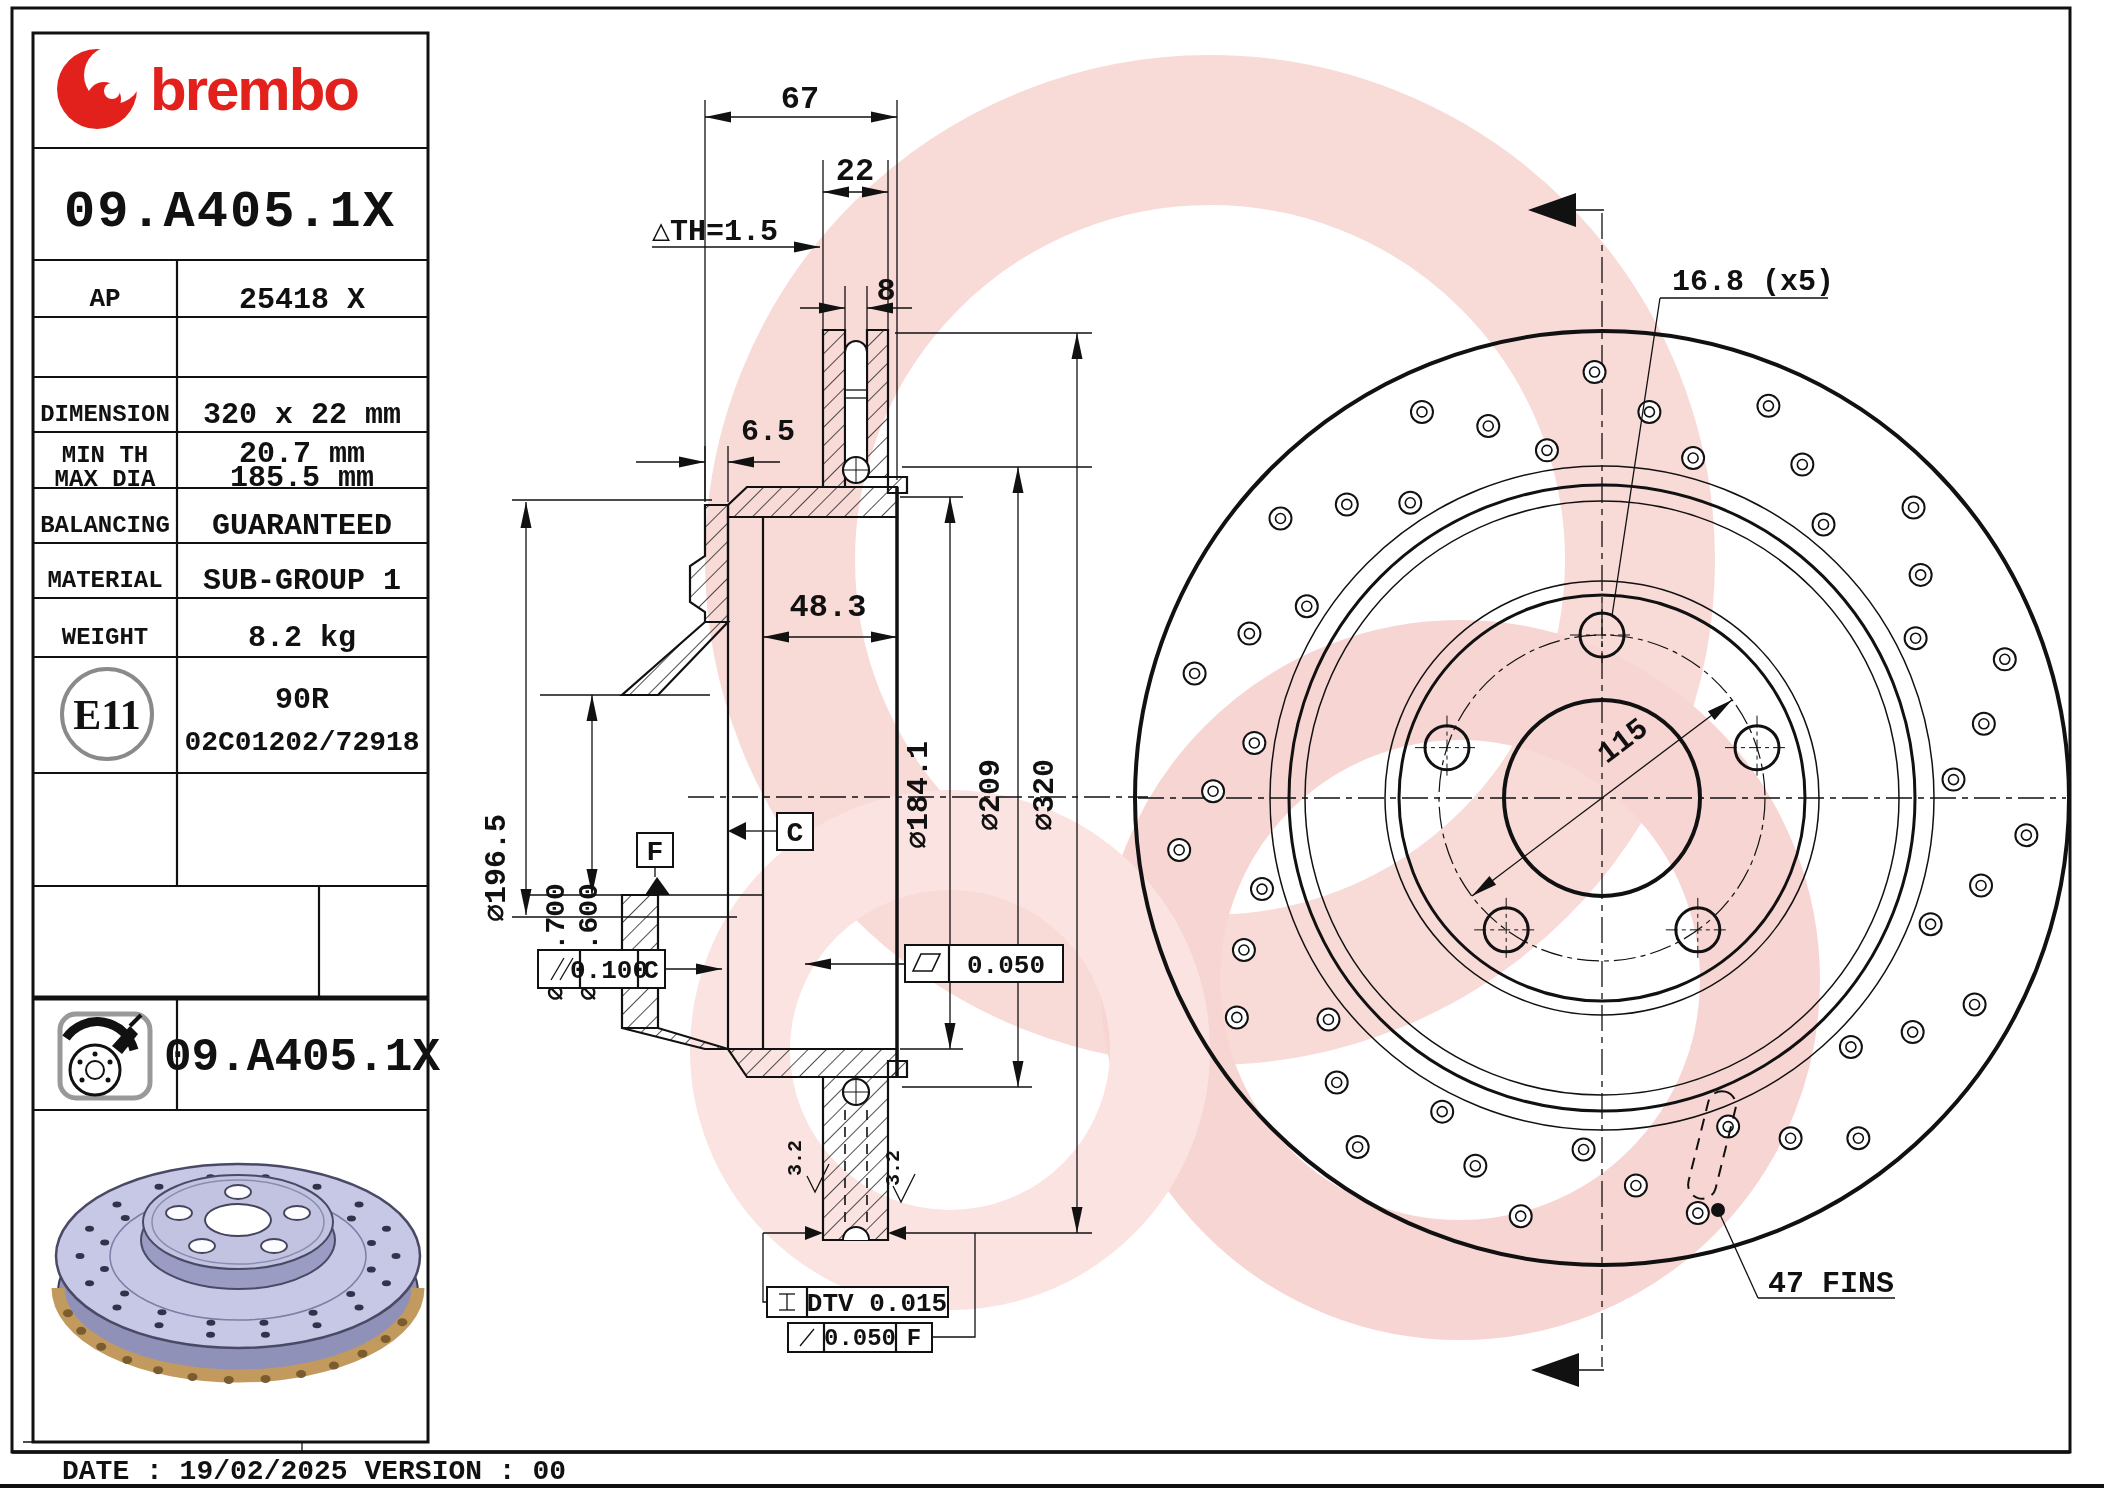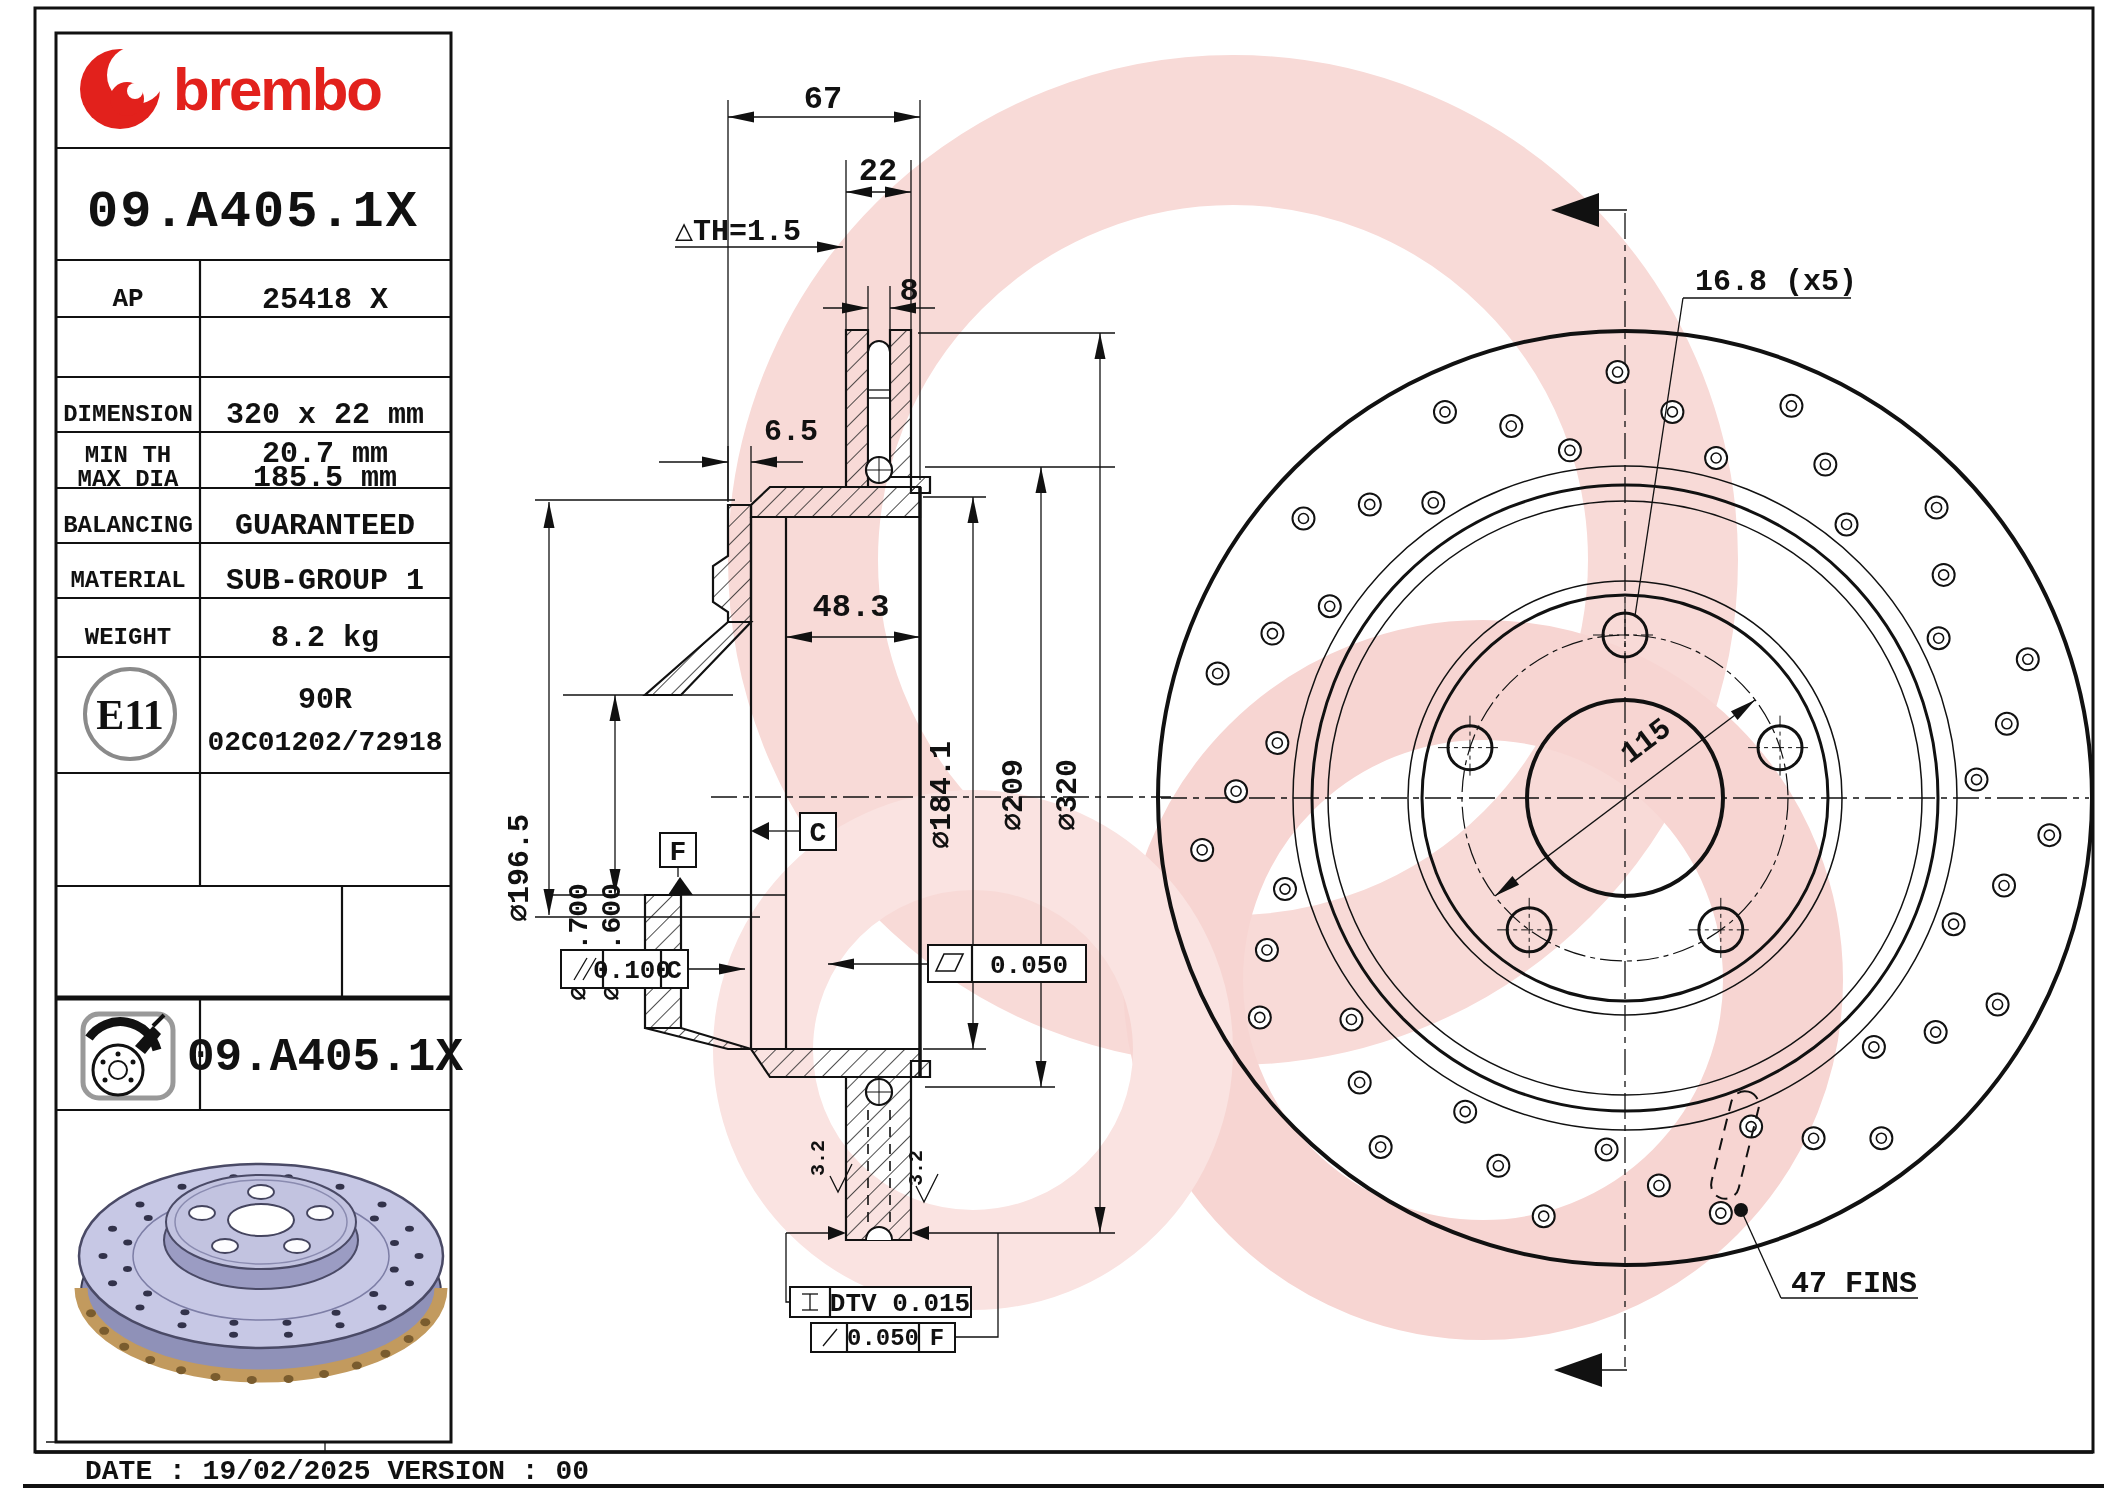--- a/index.html
+++ b/index.html
@@ -1,16 +1,16 @@
 <!DOCTYPE html>
 <html><head>
 <meta charset="utf-8">
 <style>
   html,body{margin:0;padding:0;background:#fff;}
-  #sheet{width:1704px;height:1488px;position:relative;font-family:"Liberation Mono",monospace;padding-left:23px;}
+  #sheet{width:1704px;height:1488px;position:relative;font-family:"Liberation Mono",monospace;}
   svg{display:block;}
   text{fill:#111;font-family:"Liberation Mono",monospace;font-weight:bold;}
   .t20{font-size:20px}.t24{font-size:24px}.t26{font-size:26px}.t28{font-size:28px}
   .t30{font-size:30px}.t32{font-size:32px}.t46{font-size:46px}.t52{font-size:52px}
   .mid{text-anchor:middle}
   .thin{stroke:#111;stroke-width:1.3;fill:none}
   .med{stroke:#111;stroke-width:2.2;fill:none}
   .thick{stroke:#111;stroke-width:3.5;fill:none}
   .cl{stroke:#111;stroke-width:1.3;fill:none;stroke-dasharray:26 6 6 6}
   .hid{stroke:#111;stroke-width:1.6;fill:none;stroke-dasharray:10 7}

